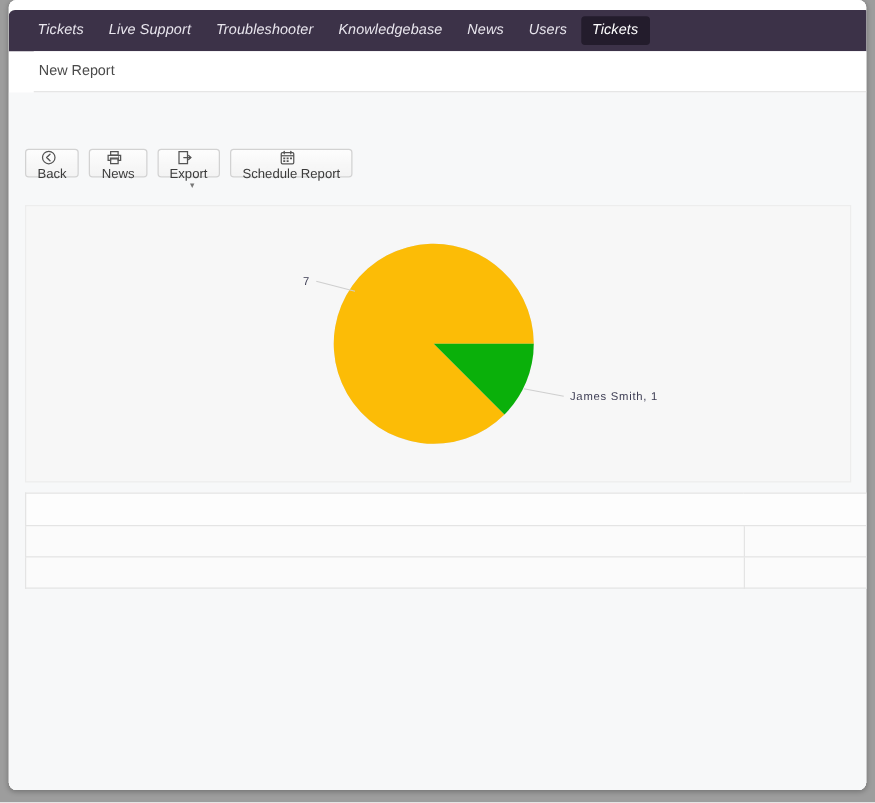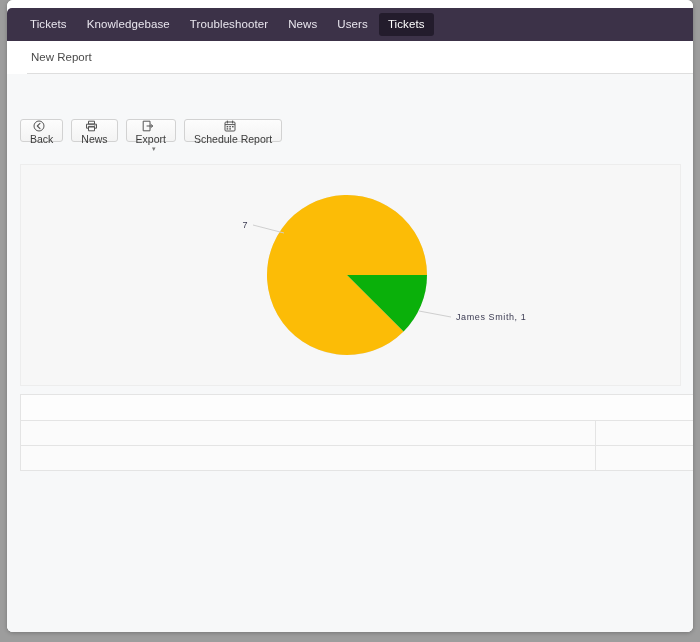--- a/index.html
+++ b/index.html
@@ -61,20 +61,21 @@
   .nav-item {
     color: #e9e6ee;
     font-size: 11.5px;
     line-height: 1;
     padding: 6px 9px;
     margin-right: 2px;
     border-radius: 3px;
     white-space: nowrap;
     cursor: pointer;
     letter-spacing: 0.1px;
+    font-style: italic;
   }
   .nav-item.active {
     background: #231c2c;
     color: #ffffff;
   }
 
   
   #breadcrumb-strip {
     position: absolute;
     left: 10px;
@@ -218,22 +219,23 @@
 </style>
 </head>
 <body>
 
 <div id="desktop">
   <div id="window-frame">
     <div id="page">
 
       <div id="topnav">
         <div class="nav-item">Tickets</div>
+        <div class="nav-item">Live Support</div>
+        <div class="nav-item">Troubleshooter</div>
         <div class="nav-item">Knowledgebase</div>
-        <div class="nav-item">Troubleshooter</div>
         <div class="nav-item">News</div>
         <div class="nav-item">Users</div>
         <div class="nav-item active">Tickets</div>
       </div>
 
       <div id="breadcrumb-strip">
         <div id="breadcrumb">New Report</div>
       </div>
 
       <div id="report-panel">

